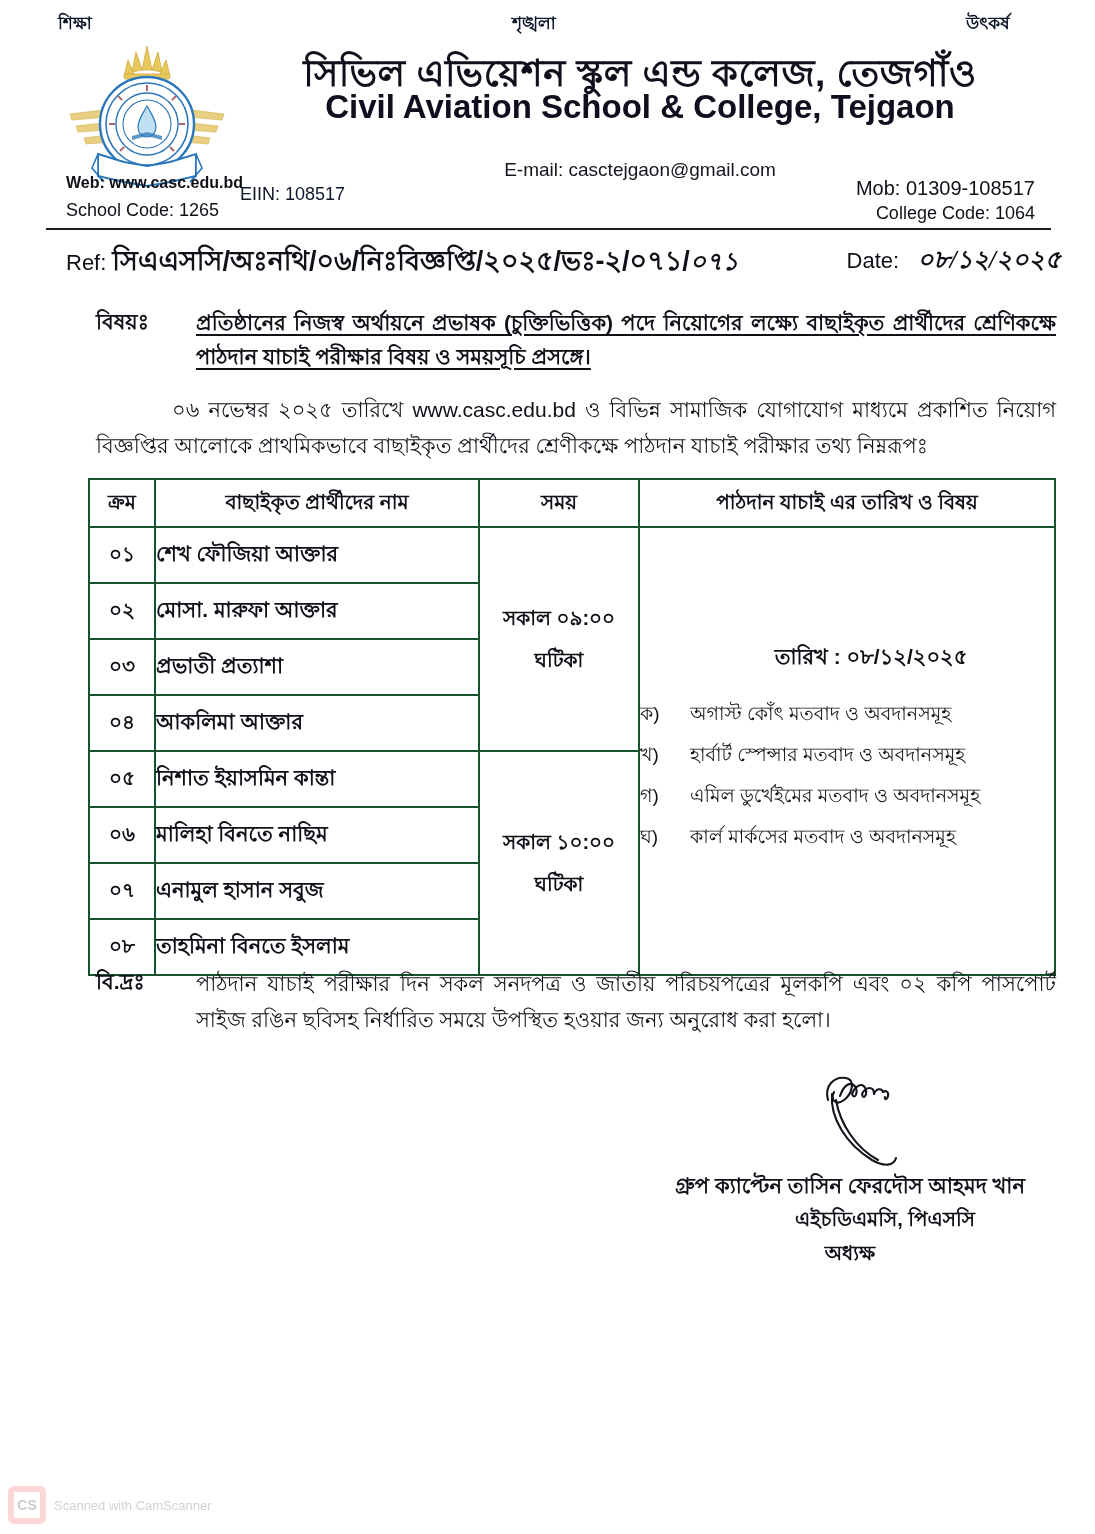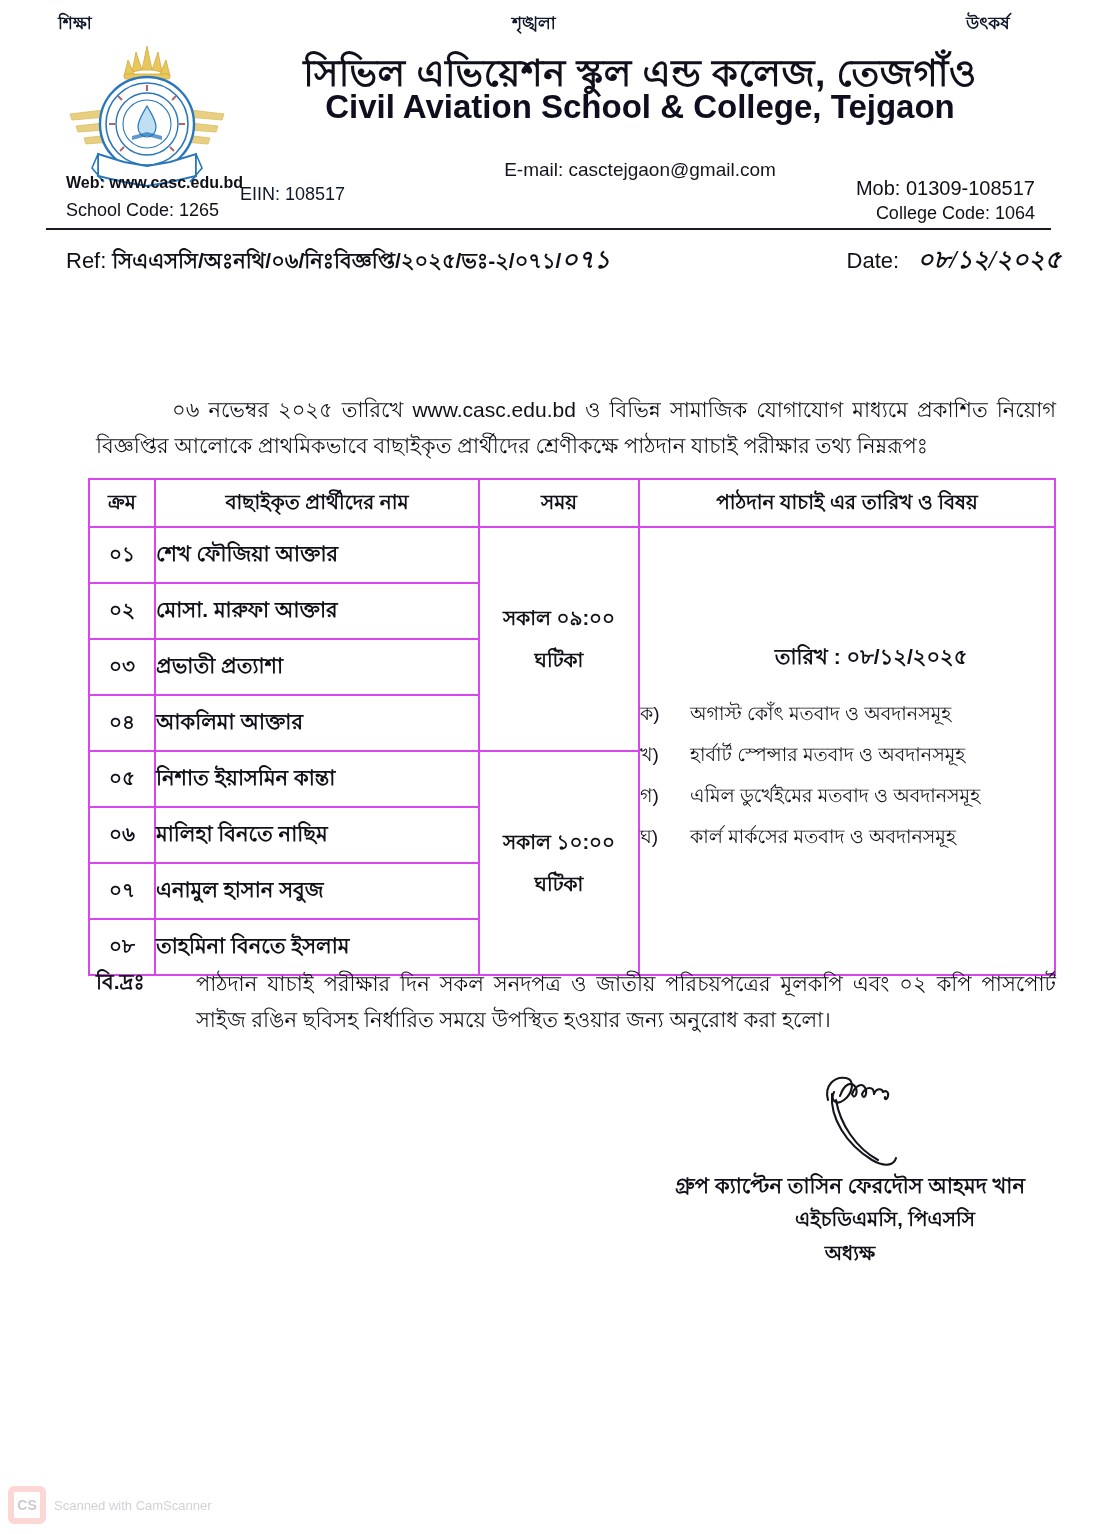--- a/index.html
+++ b/index.html
@@ -145,21 +145,21 @@
   .ref-line {
     position: absolute;
     left: 66px;
     top: 240px;
     font-size: 22px;
     font-weight: 500;
     white-space: nowrap;
   }
   .ref-label { font-size: 22px; }
   .ref-value {
-    font-size: 21px;
+    font-size: 27px;
     font-weight: 600;
     margin-left: 6px;
   }
   .ref-hand {
     font-family: "Liberation Serif", serif;
     font-size: 25px;
     font-weight: 600;
     font-style: italic;
   }
   .date-line {
@@ -217,21 +217,21 @@
   
   .tbl {
     position: absolute;
     left: 88px;
     top: 478px;
     width: 966px;
     border-collapse: collapse;
     table-layout: fixed;
   }
   .tbl td, .tbl th {
-    border: 2px solid #d946ef;
+    border: 2px solid #14532d;
     padding: 0;
     vertical-align: middle;
   }
   .tbl th {
     height: 46px;
     font-size: 20px;
     font-weight: 600;
     text-align: center;
   }
   .c-sl   { width: 66px; }
@@ -439,20 +439,24 @@
   <div class="head-college">College Code: 1064</div>
   <div class="head-rule"></div>
 
   <div class="ref-line">
     <span class="ref-label">Ref:</span><span class="ref-value">সিএএসসি/অঃনথি/০৬/নিঃবিজ্ঞপ্তি/২০২৫/ভঃ-২/০৭১/</span><span class="ref-hand">০৭১</span>
   </div>
   <div class="date-line">
     <span>Date:</span><span class="date-value">০৮/১২/২০২৫</span>
   </div>
 
+  <div class="subject-block">
+    <div class="subj-label">বিষয়ঃ</div>
+    <div class="subj-text">প্রতিষ্ঠানের নিজস্ব অর্থায়নে প্রভাষক (চুক্তিভিত্তিক) পদে নিয়োগের লক্ষ্যে বাছাইকৃত প্রার্থীদের শ্রেণিকক্ষে পাঠদান যাচাই পরীক্ষার বিষয় ও সময়সূচি প্রসঙ্গে।</div>
+  </div>
 
   <div class="body-para">০৬ নভেম্বর ২০২৫ তারিখে www.casc.edu.bd ও বিভিন্ন সামাজিক যোগাযোগ মাধ্যমে প্রকাশিত নিয়োগ বিজ্ঞপ্তির আলোকে প্রাথমিকভাবে বাছাইকৃত প্রার্থীদের শ্রেণীকক্ষে পাঠদান যাচাই পরীক্ষার তথ্য নিম্নরূপঃ</div>
 
   <table class="tbl">
     <colgroup>
       <col class="c-sl">
         <col class="c-name">
         <col class="c-time">
         <col class="c-sub">
     </colgroup>

